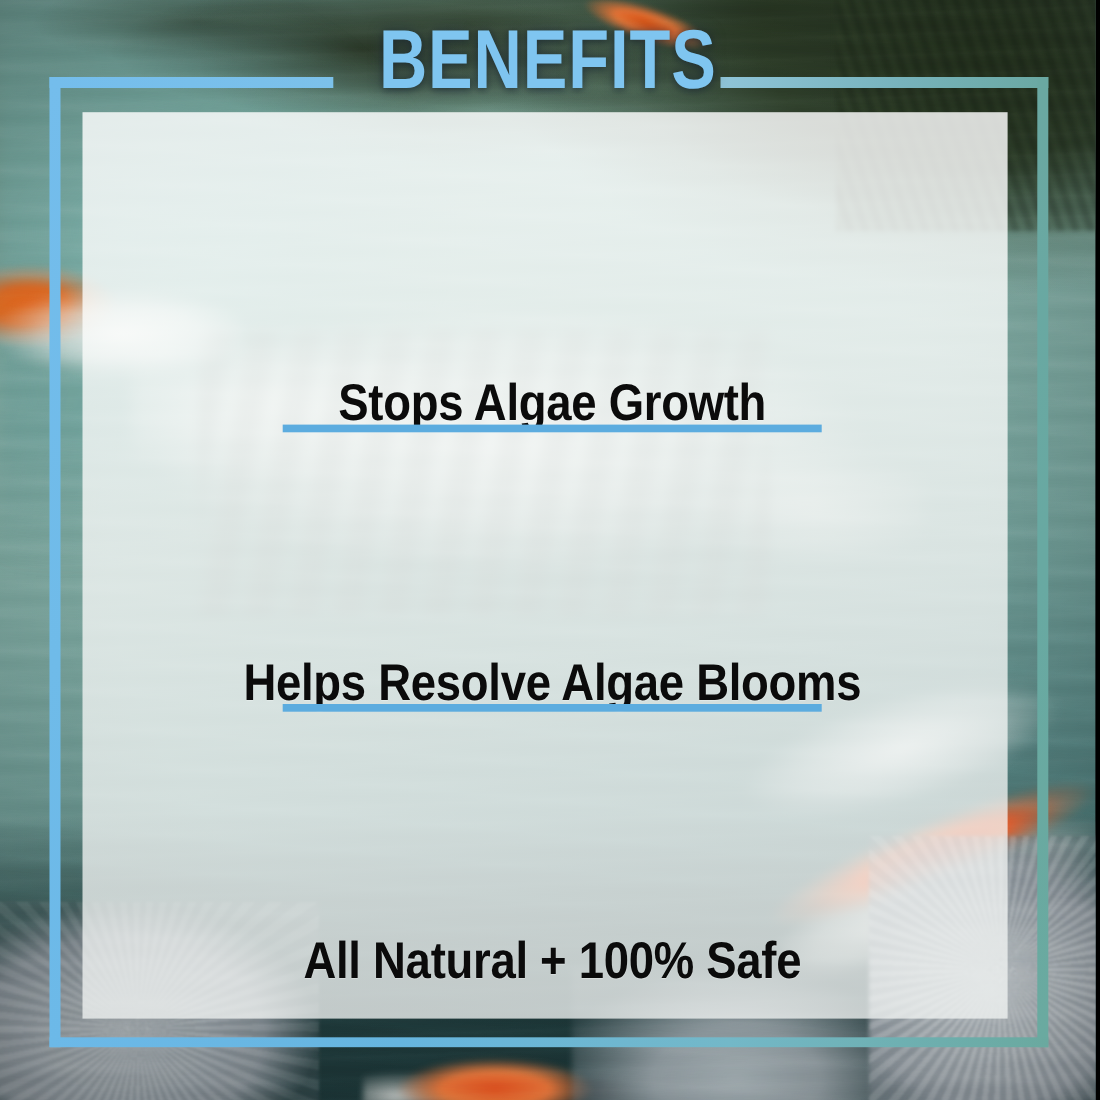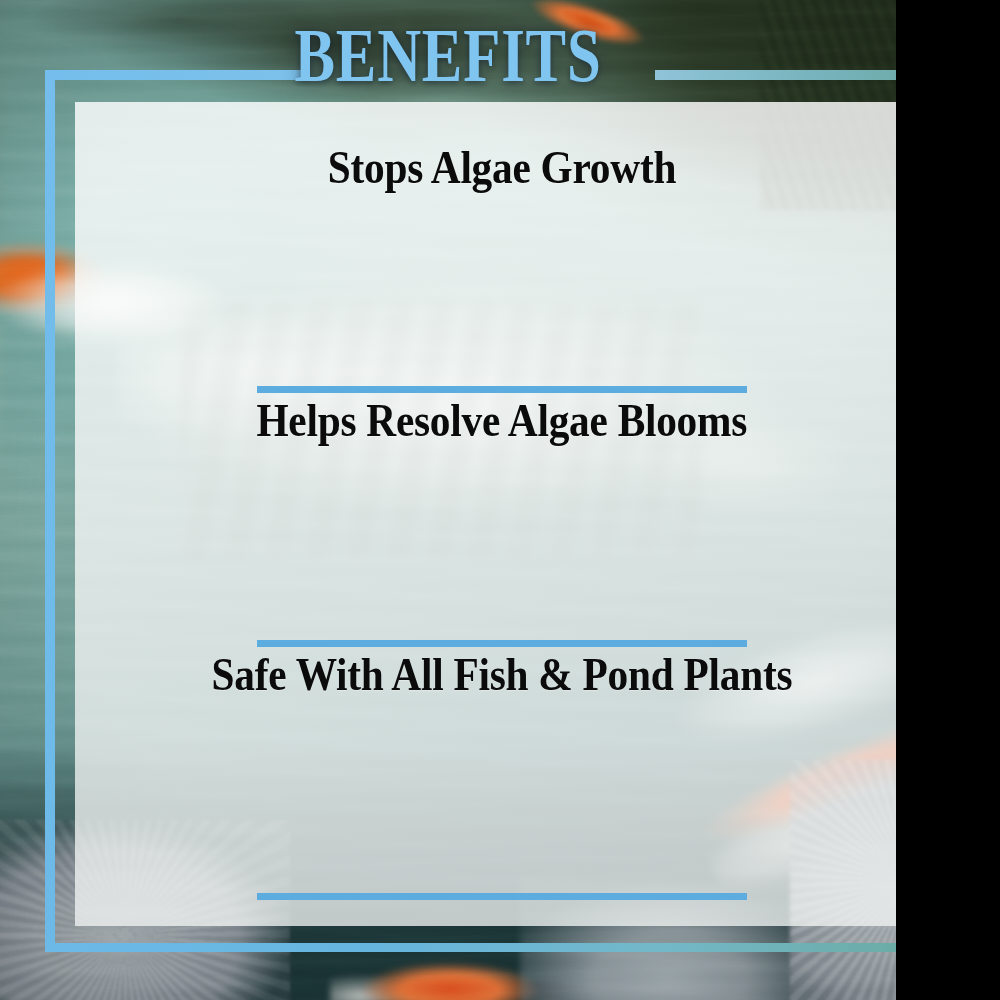--- a/index.html
+++ b/index.html
@@ -2,24 +2,24 @@
 <html><head>
 <meta charset="utf-8">
 <style>
   html, body {
     margin: 0;
     padding: 0;
     background: #000;
   }
   #stage {
     position: relative;
-    width: 896px;
+    width: 996px;
     height: 1000px;
     overflow: hidden;
-    font-family: Liberation Serif, serif;
+    font-family: Liberation Sans, sans-serif;
   }
 
   
   .bg-base {
     position: absolute;
     inset: 0;
     background:
       
       radial-gradient(ellipse 420px 230px at 880px 40px, rgba(36,48,30,0.97) 0%, rgba(43,58,36,0.85) 45%, rgba(60,78,55,0.25) 75%, rgba(0,0,0,0) 100%),
       radial-gradient(ellipse 300px 170px at 700px 10px, rgba(28,40,24,0.92) 0%, rgba(45,60,40,0.5) 55%, rgba(0,0,0,0) 100%),
@@ -283,21 +283,21 @@
     left: 75px; top: 140px;
     width: 841px; height: 760px;
     display: flex;
     flex-direction: column;
   }
   .benefit-row {
     flex: 1 1 0;
     display: flex;
     flex-direction: column;
     align-items: center;
-    justify-content: flex-start;
+    justify-content: flex-end;
     position: relative;
     margin-left: 13px;
   }
   .benefit-text {
     font-weight: 700;
     color: #0b0b0b;
     white-space: nowrap;
     transform: scaleX(0.88);
     letter-spacing: -0.3px;
     text-shadow: 0 1px 1px rgba(255,255,255,0.35);
@@ -362,21 +362,21 @@
       <div class="divider" style="display: block;"></div>
     </div>
 
 
     <div class="benefit-row">
       <div class="benefit-text b-size-3">Helps Resolve Algae Blooms</div>
       <div class="divider" style="display: block;"></div>
     </div>
 
 
+
     <div class="benefit-row">
-      <div class="benefit-text b-size-5">Safe With All Fish &amp; Pond Plants</div>
-      <div class="divider" style="display: block;"></div>
+      <div class="benefit-text b-size-6">All Natural + 100% Safe</div>
+
     </div>
 
-
   </div>
 
 </div>
 
 </body></html>

